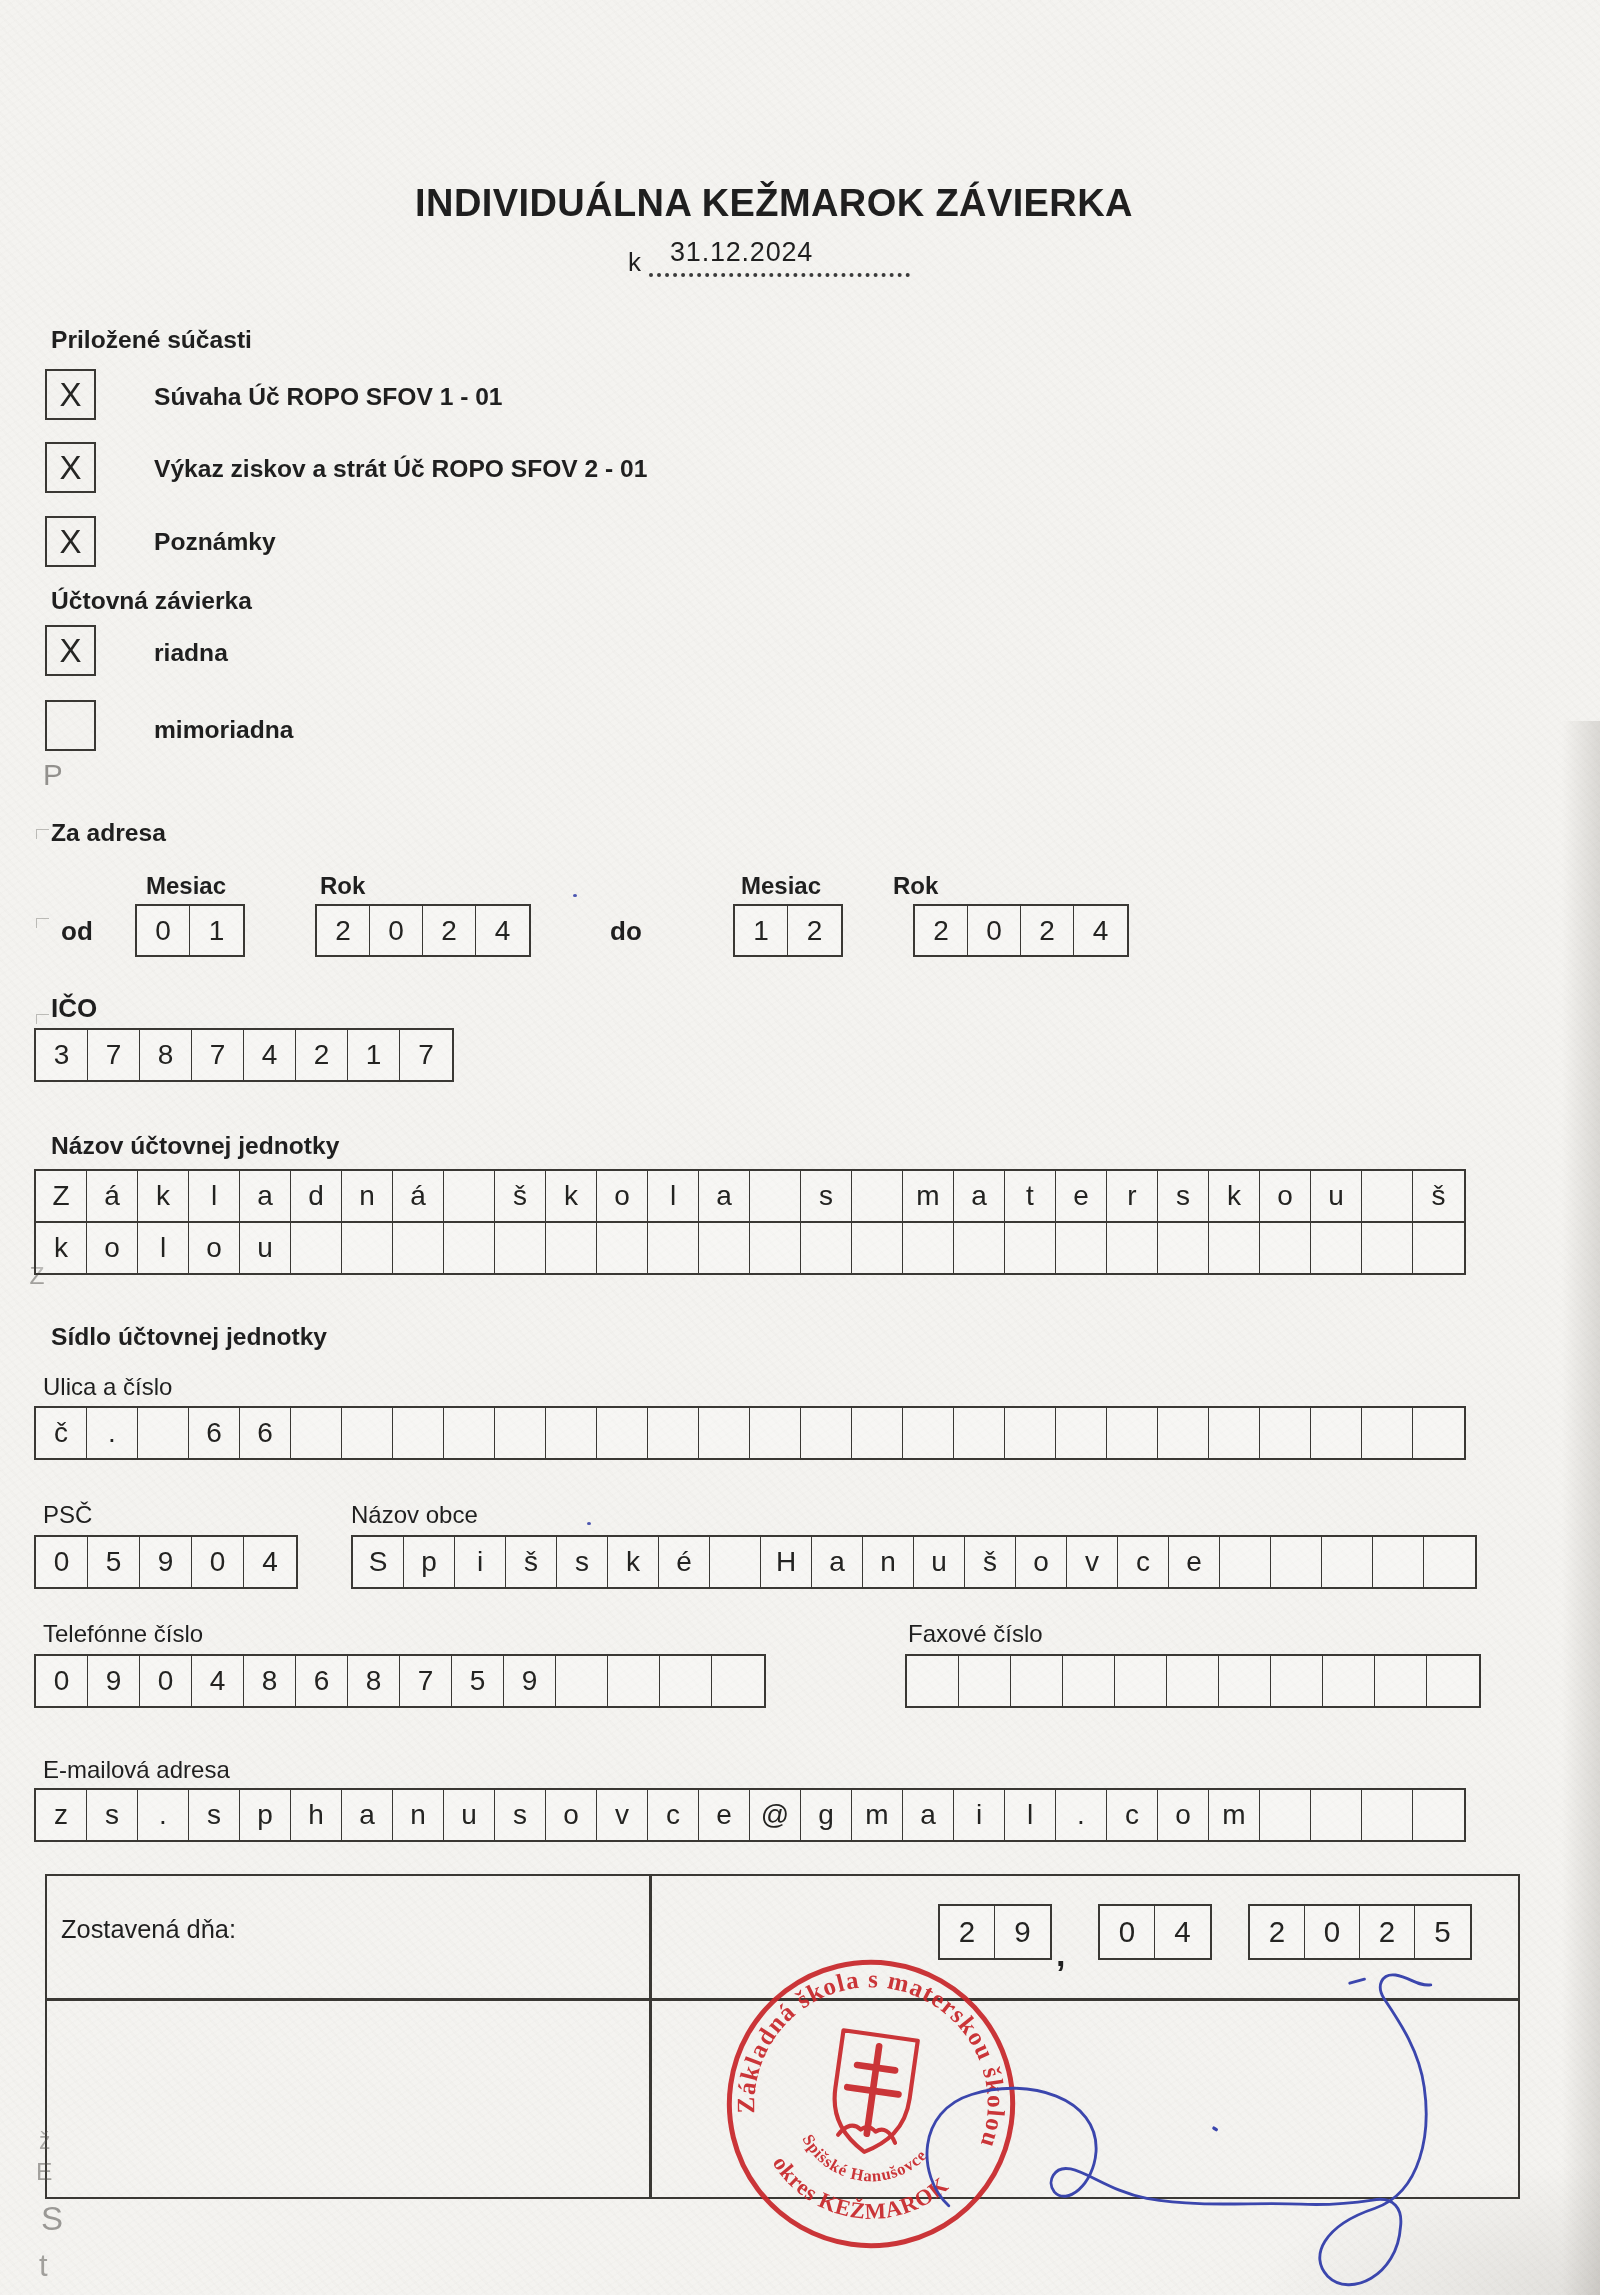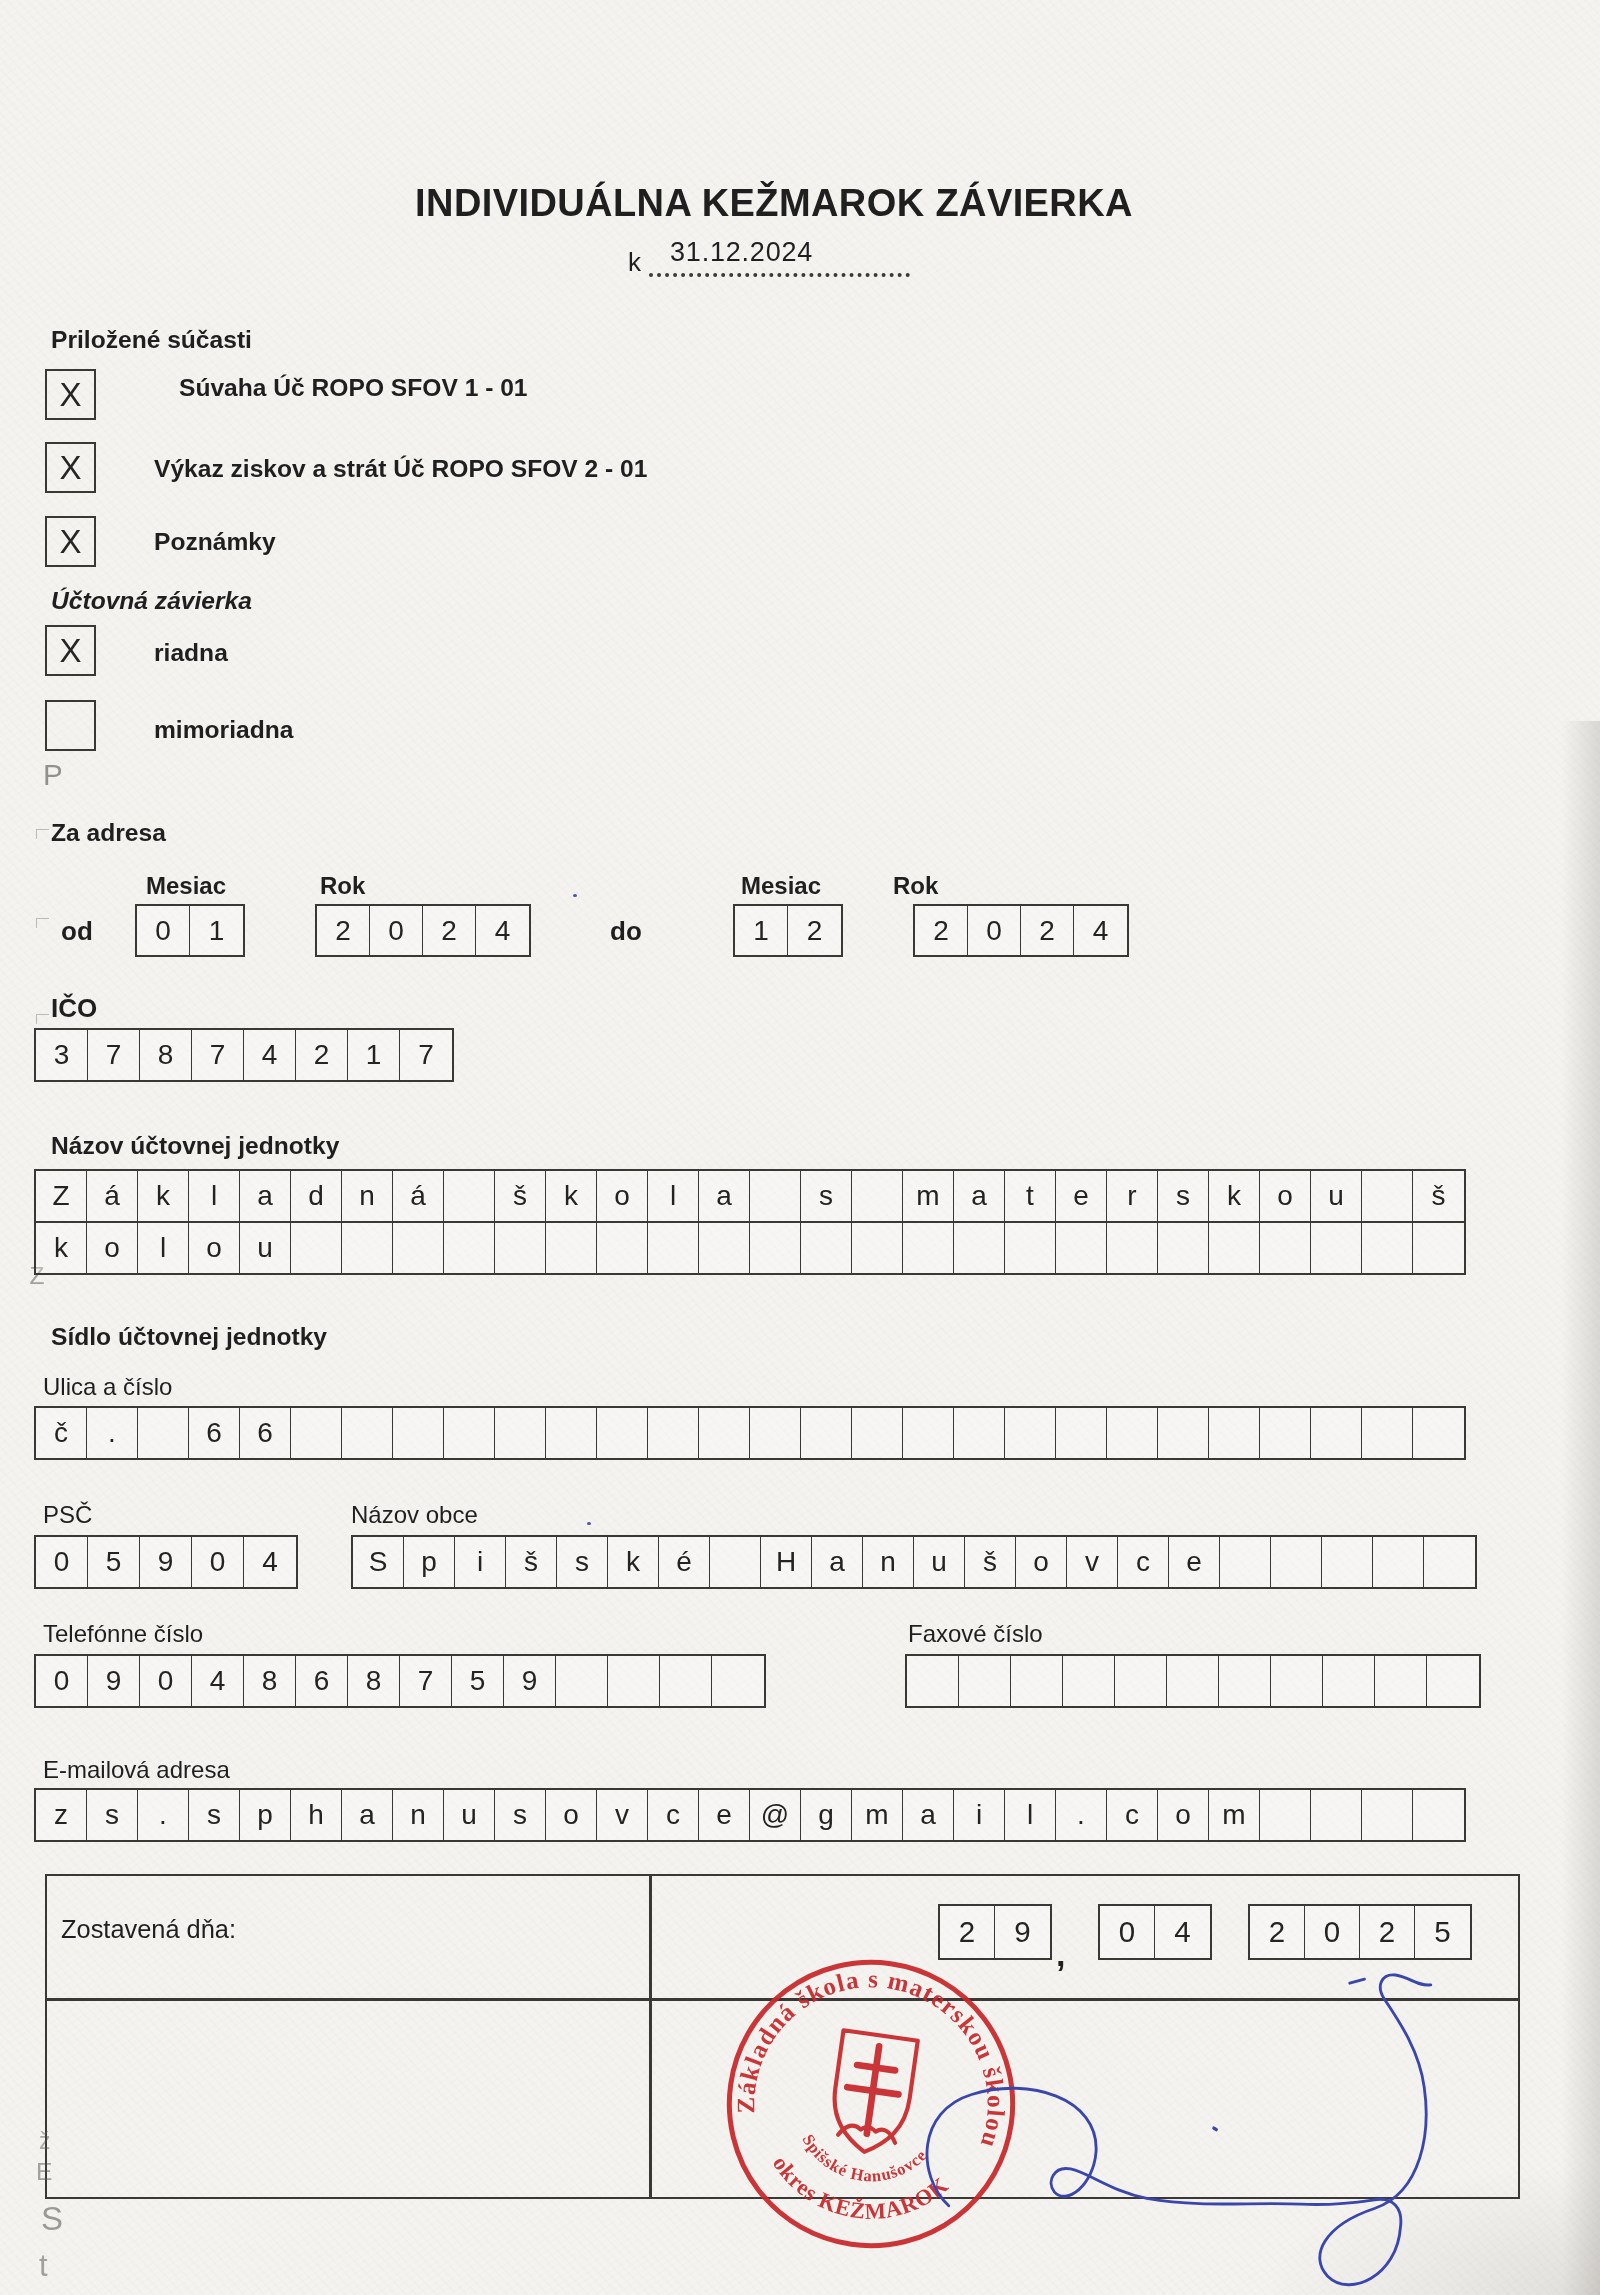--- a/index.html
+++ b/index.html
@@ -85,27 +85,27 @@
 <div class="right-shade"></div>
 <div class="corner-shade"></div>
 
 <div class="title">INDIVIDUÁLNA KEŽMAROK ZÁVIERKA</div>
 <div class="k-prefix">k</div>
 <div class="k-date">31.12.2024</div>
 <div class="dotted"></div>
 
 <div class="heading" style="left:51px; top:326px;">Priložené súčasti</div>
 <div class="checkbox" style="left:45px; top:369px;">X</div>
-<div class="cb-label" style="left:154px; top:374px;margin-left:25px;">Súvaha Úč ROPO SFOV 1 - 01</div>
+<div class="cb-label" style="left:154px; top:383px;">Súvaha Úč ROPO SFOV 1 - 01</div>
 <div class="checkbox" style="left:45px; top:442px;">X</div>
 <div class="cb-label" style="left:154px; top:455px;">Výkaz ziskov a strát Úč ROPO SFOV 2 - 01</div>
 <div class="checkbox" style="left:45px; top:516px;">X</div>
 <div class="cb-label" style="left:154px; top:528px;">Poznámky</div>
 
-<div class="heading" style="left:51px; top:587px;font-style:italic;">Účtovná závierka</div>
+<div class="heading" style="left:51px; top:587px;">Účtovná závierka</div>
 <div class="checkbox" style="left:45px; top:625px;">X</div>
 <div class="cb-label" style="left:154px; top:639px;">riadna</div>
 <div class="checkbox" style="left:45px; top:700px;"></div>
 <div class="cb-label" style="left:154px; top:716px;">mimoriadna</div>
 
 <div class="artifact" style="left:43px; top:758px; font-size:29.5px; opacity:0.6;">P</div>
 <div class="bracket" style="left:36px; top:829px;"></div>
 <div class="bracket" style="left:36px; top:918px;"></div>
 <div class="bracket" style="left:36px; top:1014px;"></div>
 <div class="artifact" style="left:29.5px; top:1262px; font-size:24.6px; opacity:0.5;">Z</div>

